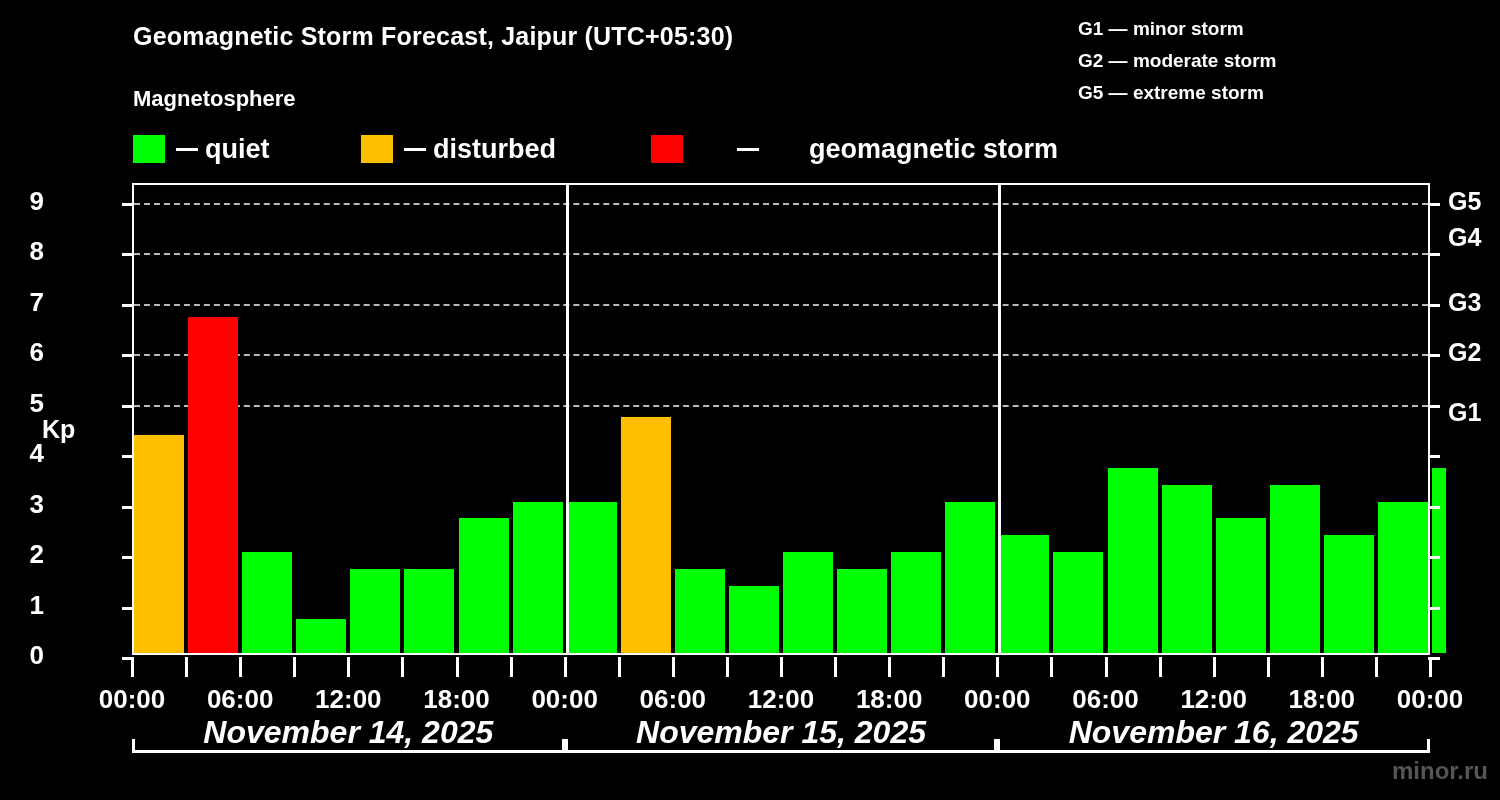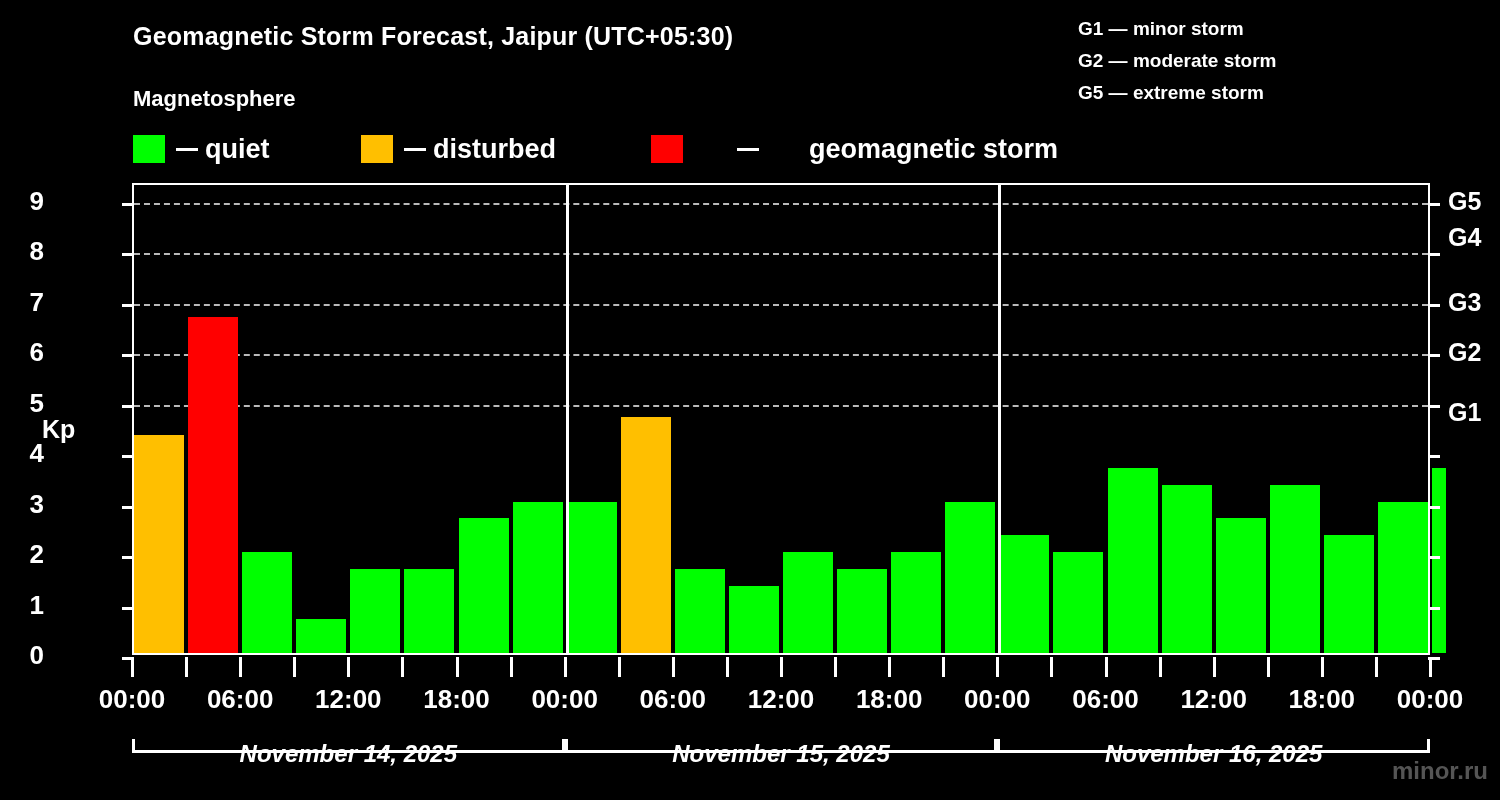--- a/index.html
+++ b/index.html
@@ -27,21 +27,21 @@
   .ytick{position:absolute;left:-12px;width:12px;height:0;border-top:3px solid #fff;}
   .ytick.r{left:auto;right:-12px;}
   .ylab{position:absolute;right:1456px;transform:translateY(-50%);font-size:26px;font-weight:bold;text-align:right;}
   .glab{position:absolute;left:1448px;transform:translateY(-50%);font-size:25px;font-weight:bold;}
   .kptitle{position:absolute;left:42px;top:415px;font-size:25px;font-weight:bold;}
 
   .xtick{position:absolute;top:657px;width:3px;height:20px;background:#fff;}
   .xlab{position:absolute;top:684px;transform:translateX(-50%);font-size:26px;font-weight:bold;white-space:nowrap;text-align:right;}
 
   .dbar{position:absolute;top:739px;height:14px;border:3px solid #fff;border-top:none;box-sizing:border-box;}
-  .dlab{position:absolute;top:740px;transform:translateX(-50%);font-size:24px;font-style:italic;font-weight:bold;white-space:nowrap;}
+  .dlab{position:absolute;top:714px;transform:translateX(-50%);font-size:32px;font-style:italic;font-weight:bold;white-space:nowrap;}
 
   .wm{position:absolute;left:1392px;top:757px;font-size:24px;font-weight:bold;color:#555;}
 </style>
 </head>
 <body>
 
 <div id="root">
 
   <div class="ttl">Geomagnetic Storm Forecast, Jaipur (UTC+05:30)</div>
   <div class="ms-head">Magnetosphere</div>

